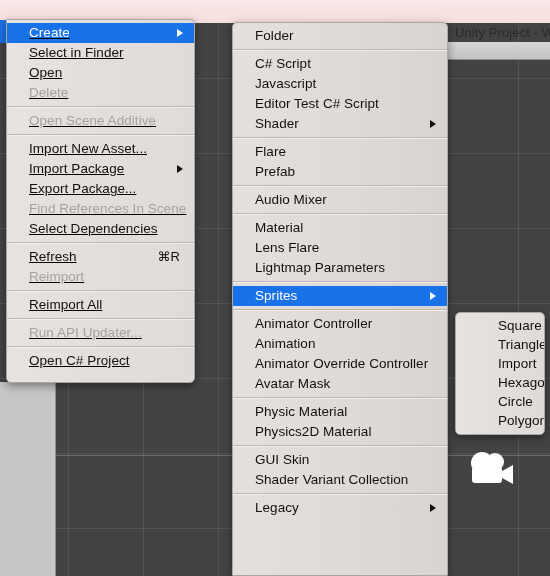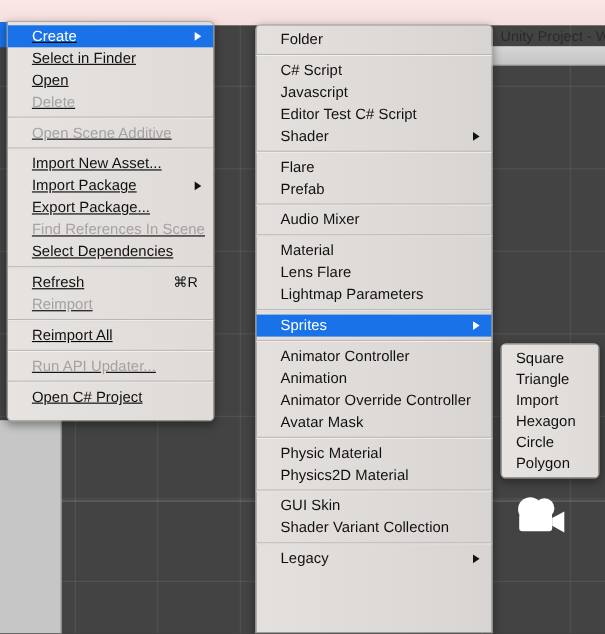--- a/index.html
+++ b/index.html
@@ -180,20 +180,21 @@
     background: #b9b6b4;
     border-bottom: 1px solid #f2efed;
   }
 
   
   #menu-sprites .mi {
     height: 19px;
     line-height: 19px;
     padding-left: 13px;
     font-size: 13.5px;
+    margin-left: 29px;
   }
 </style>
 </head>
 <body>
 
 <div id="scene-view">
   <div id="scene-grid"></div>
   <div id="scene-axis-v"></div>
   <div id="scene-axis-h"></div>
 

